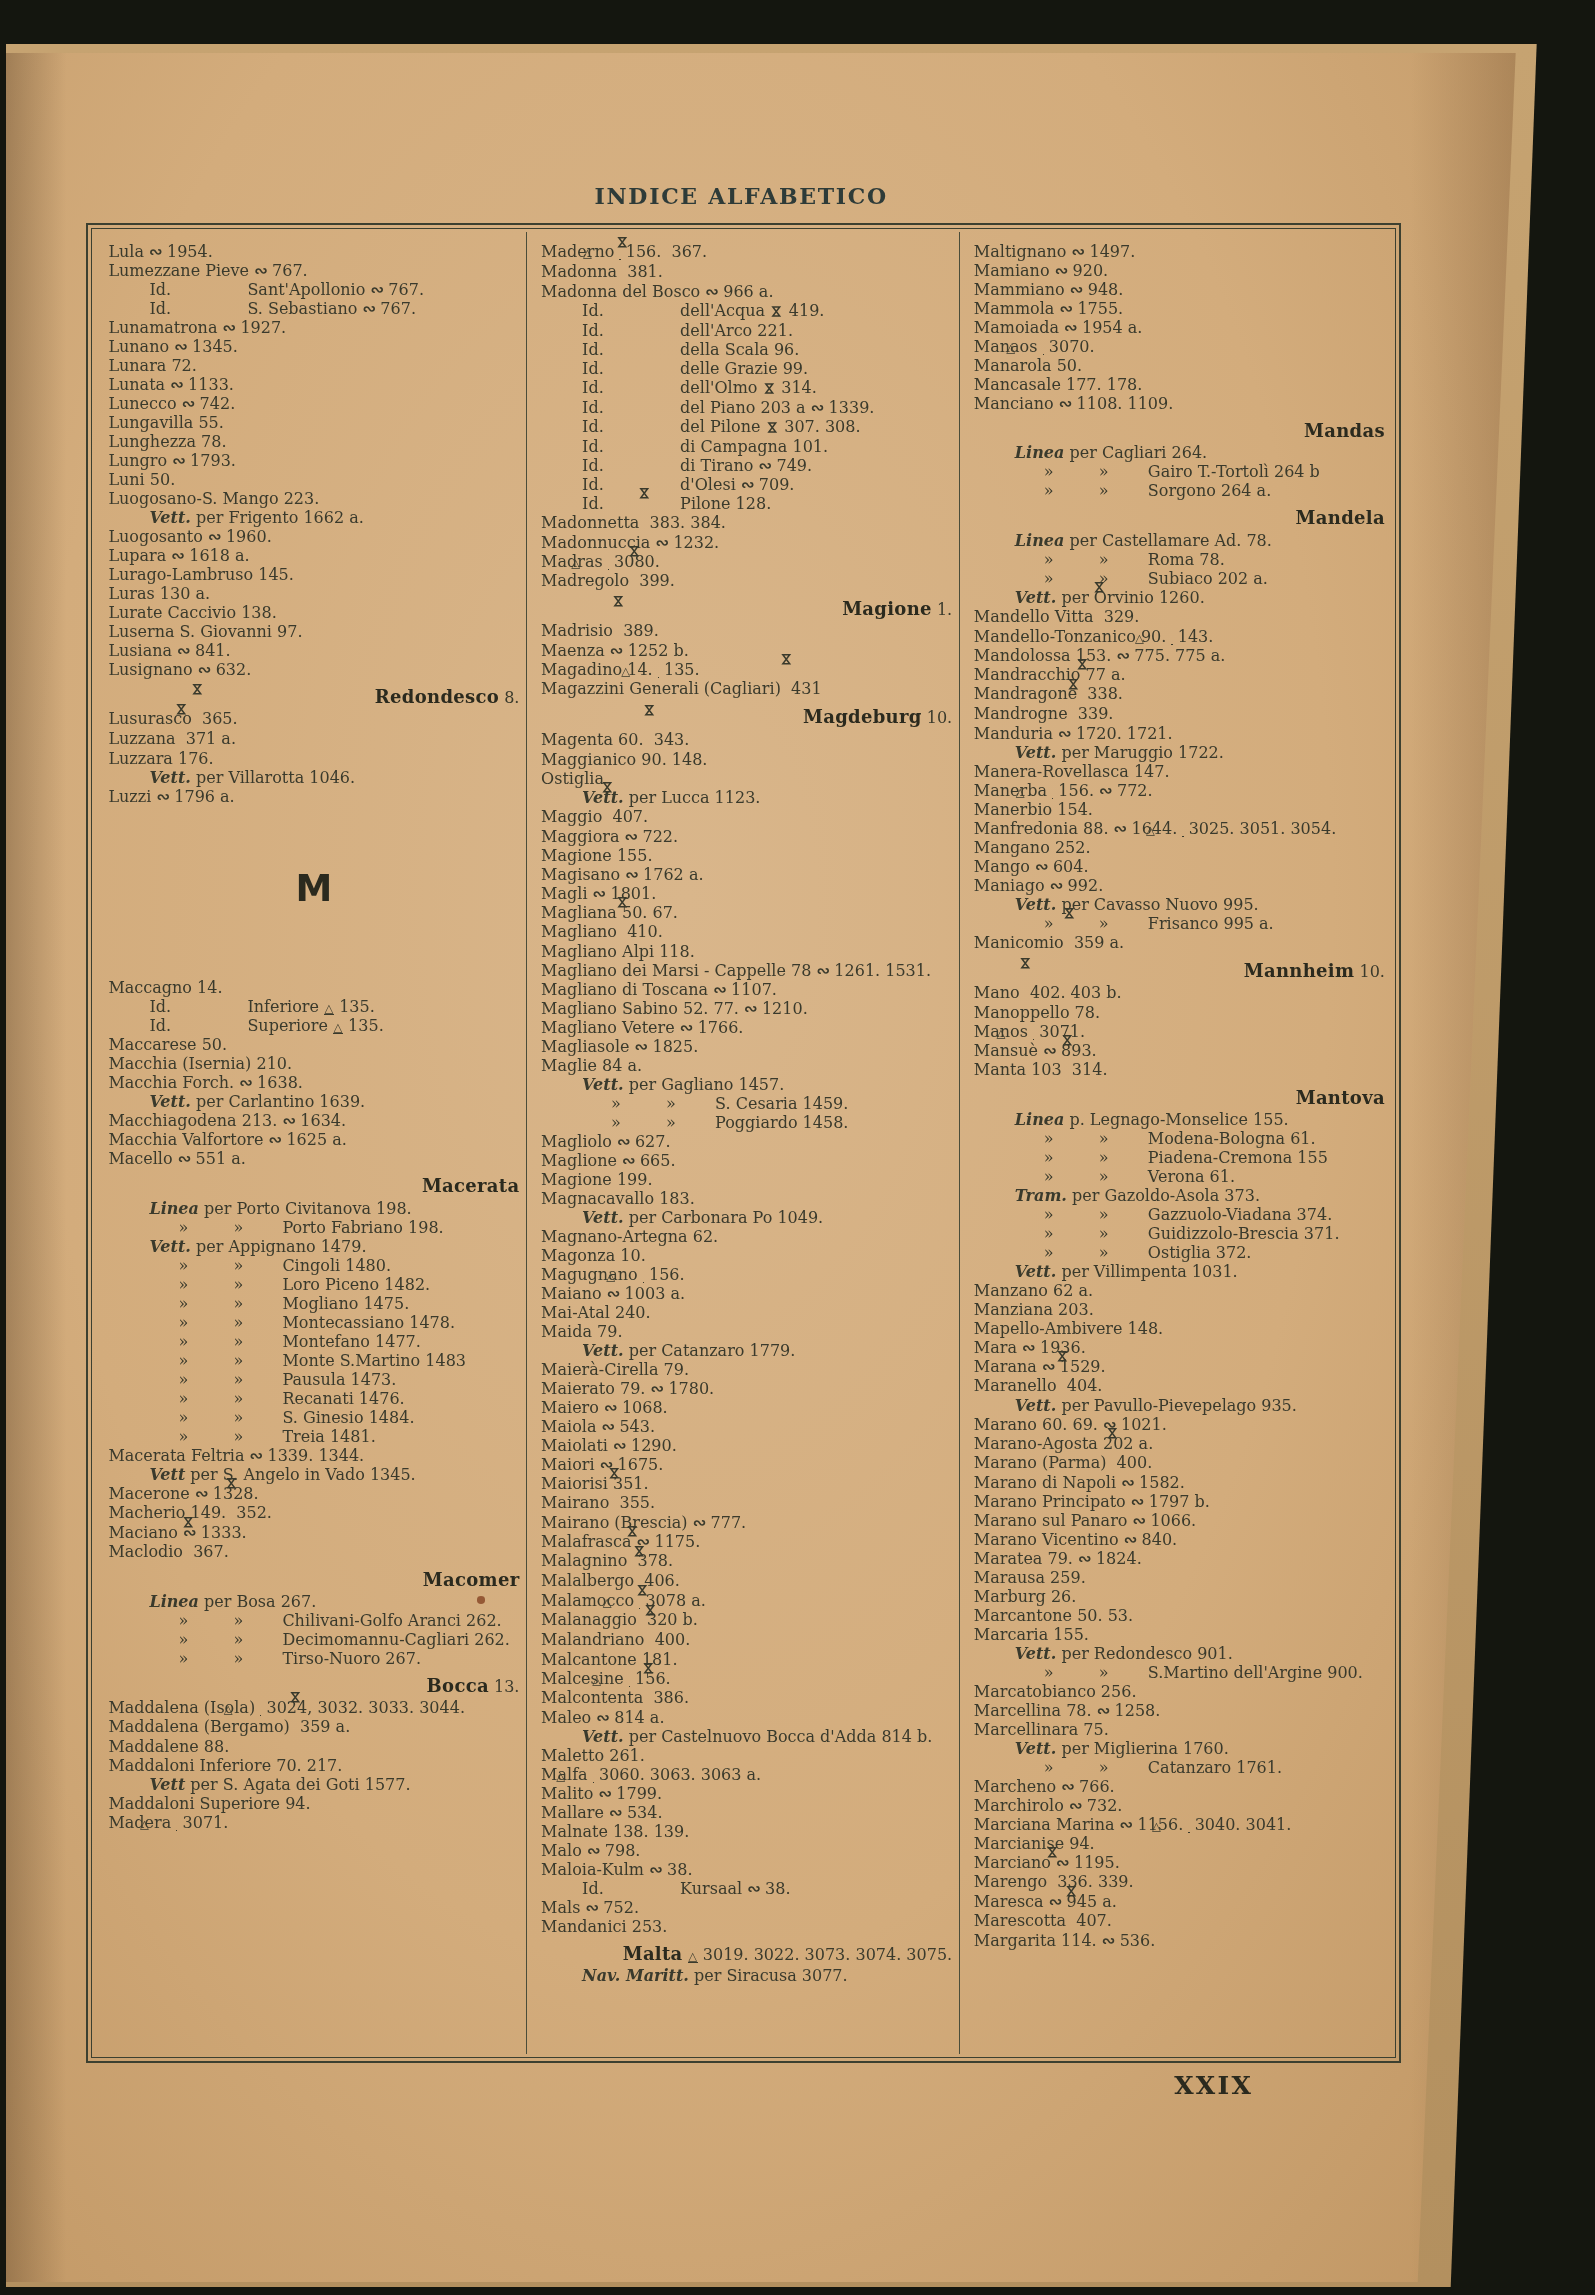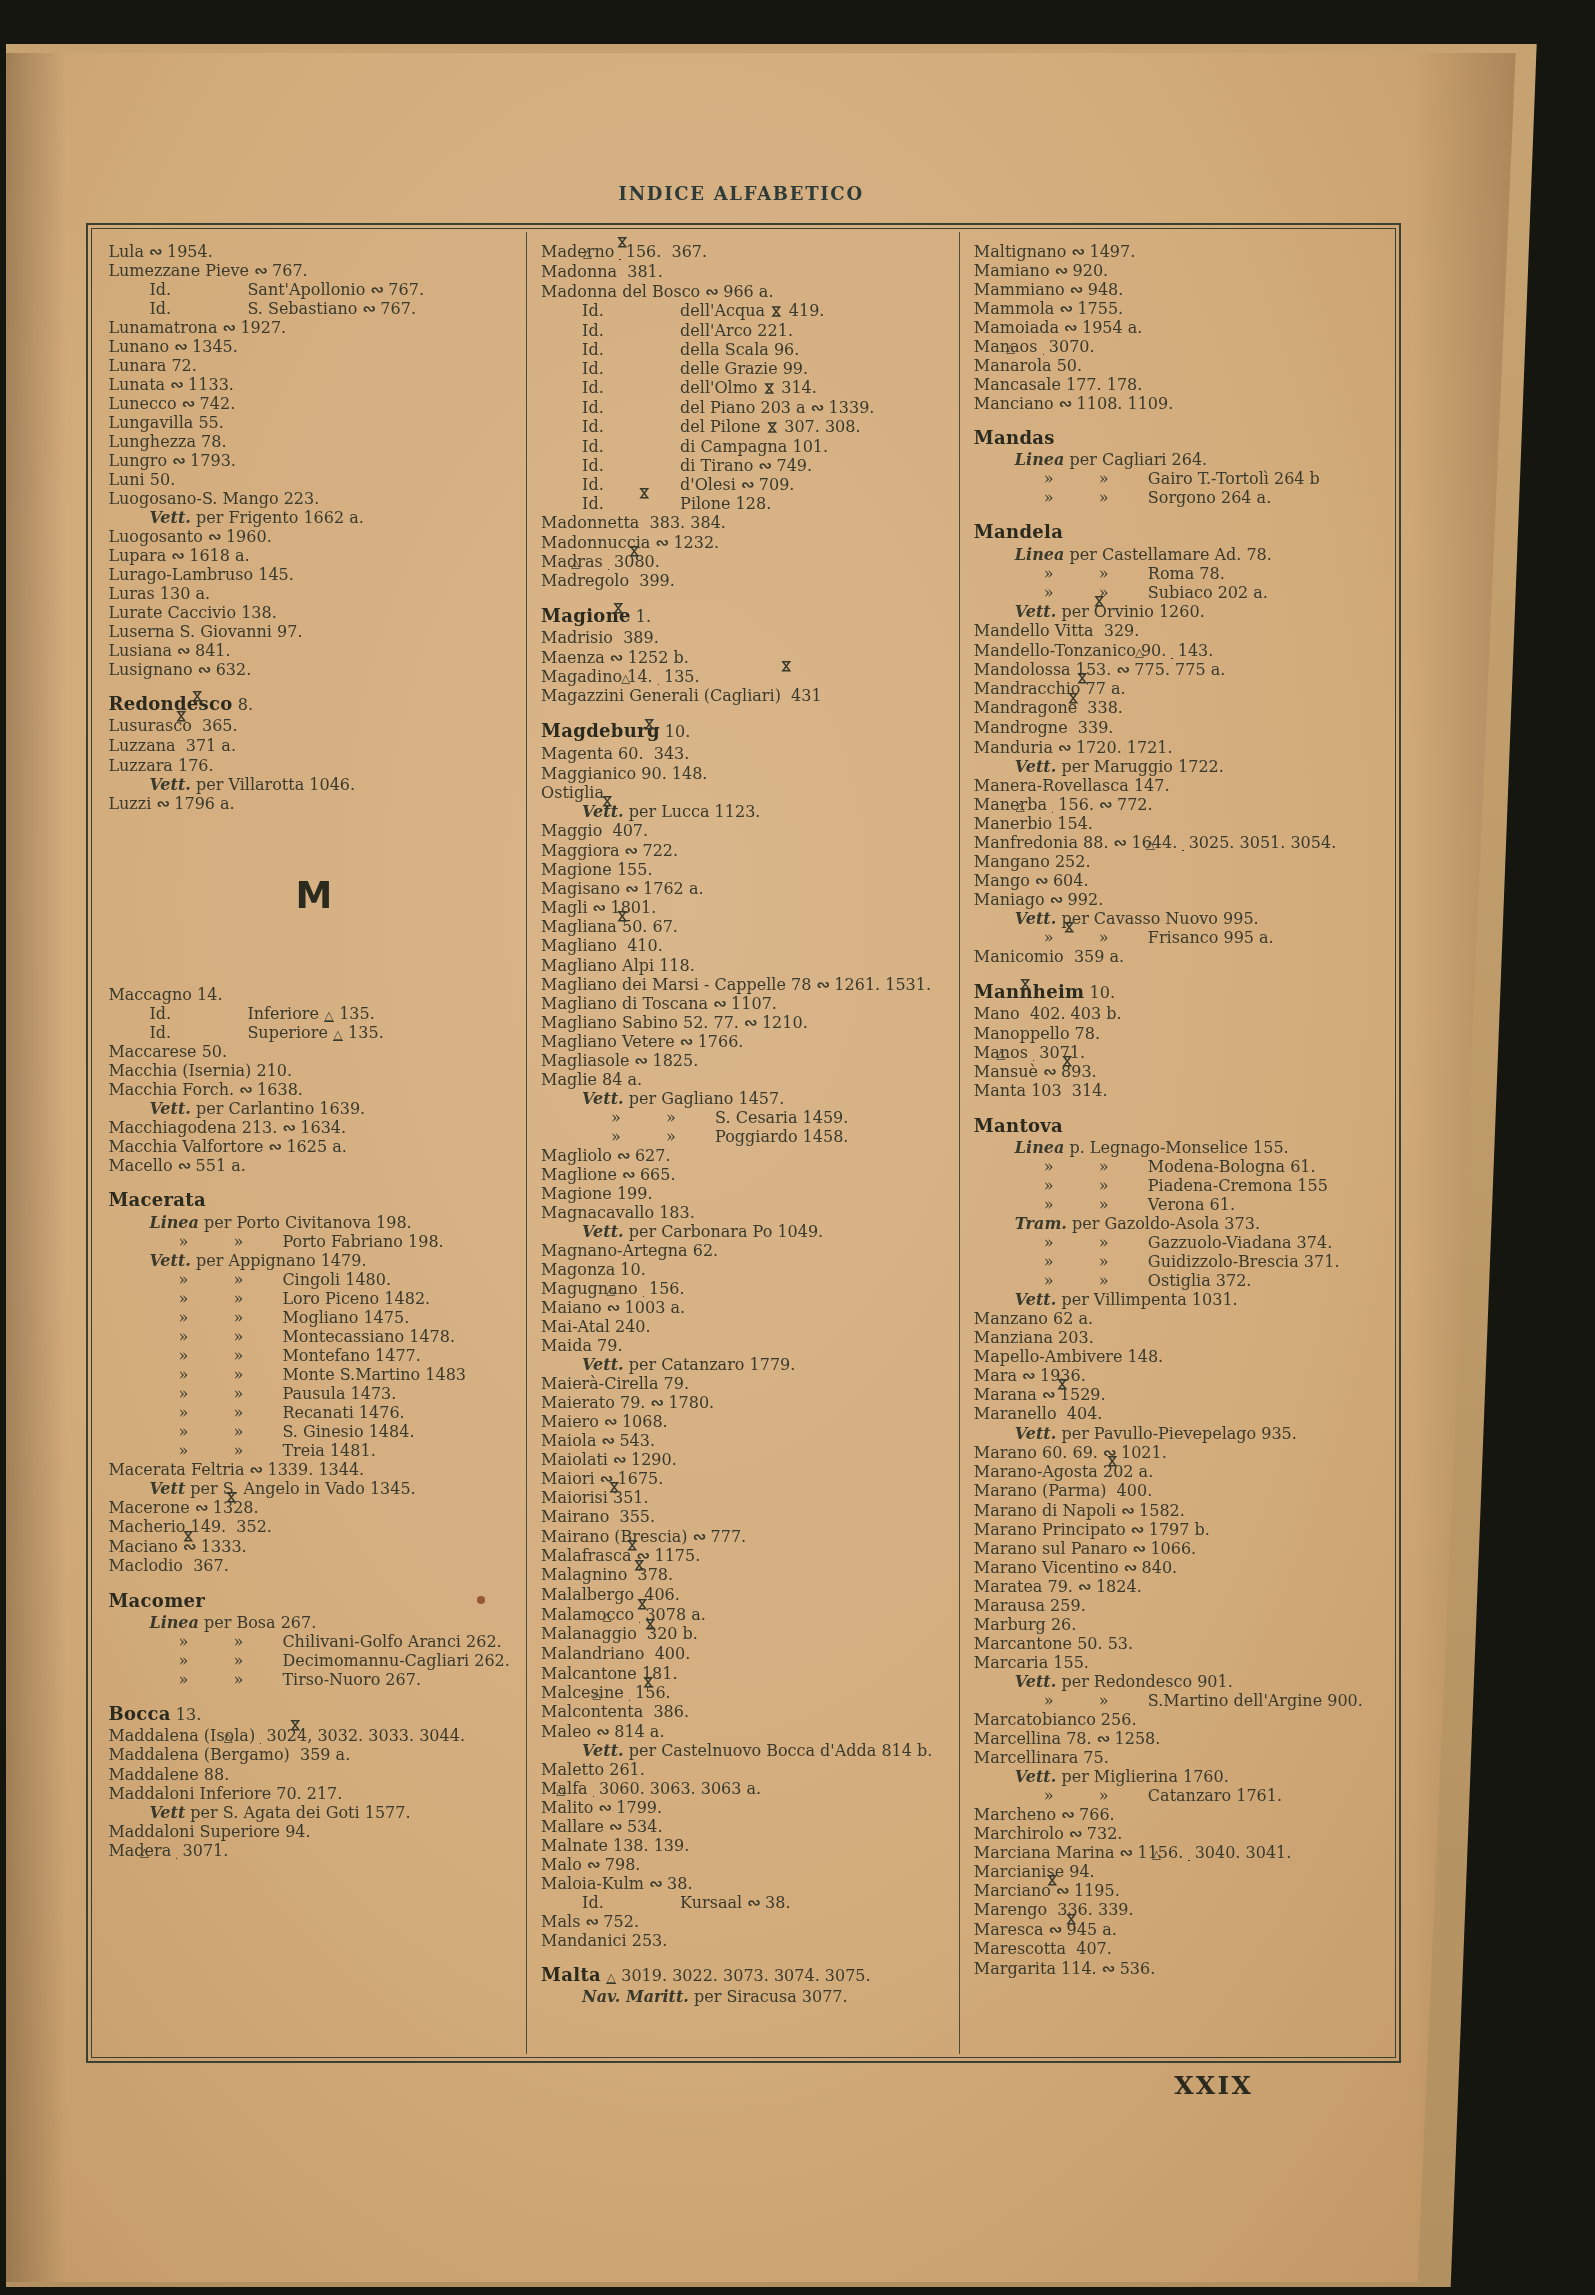--- a/index.html
+++ b/index.html
@@ -25,42 +25,42 @@
   }
   .stack-edges{
     position:absolute;left:1.1px;top:0;width:49px;height:100%;
     background:repeating-linear-gradient(90deg,
       #7d6343 0 1.7px,#c8a671 1.7px 6.3px,#a7835  6.3px 8px,
       #b08c5c 8px 10.3px,#d0ac78 10.3px 15.5px,#96754c 15.5px 16.6px);
     opacity:.85;
   }
   .title{
     position:absolute;top:130px;left:80px;width:1311px;text-align:center;
-    font-size:18px;font-weight:bold;letter-spacing:1.7px;color:#2e3b38;
+    font-size:22px;font-weight:bold;letter-spacing:1.7px;color:#2e3b38;
   }
   .box{
     position:absolute;left:80px;top:170px;width:1311px;height:1836px;
     border:2.9px solid #3c4030;
   }
   .box::before{
     content:'';position:absolute;inset:2.9px;border:1.1px solid #3c4030;pointer-events:none;
   }
   .cols{position:absolute;left:6.9px;top:6.9px;right:6.9px;bottom:6.9px;display:flex;overflow:hidden;}
   .col{flex:1 1 0;padding:10.3px 6.9px 0 13.8px;overflow:hidden;}
   .col + .col{border-left:1.1px solid #4a4d3a;}
   .ln{font-size:16px;line-height:19px;color:#3a3a2c;}
   .ln.e{padding-left:37px;text-indent:-37px;}
   .ln.i{position:relative;padding-left:139px;}
   .ln.i .idl{position:absolute;left:41px;top:0;}
   .ln.c{position:relative;padding-left:174px;}
   .ln.c .ch1{position:absolute;left:70px;top:0;}
   .ln.c .ch2{position:absolute;left:125px;top:0;}
   .ln.v{padding-left:145px;text-indent:-104px;}
   .vlead{font-style:italic;font-weight:600;}
-  .ln.b{margin-top:15px;margin-bottom:2.3px;}
+  .ln.b{margin-top:8px;margin-bottom:2.3px;text-align:right;}
   .ln.b .lead{font-weight:bold;font-size:18px;letter-spacing:0.3px;color:#2b2a1e;}
   .ln.h{text-align:center;font-size:37px;font-weight:bold;margin:73px 0 80px;
         padding:0;text-indent:0;font-family:"DejaVu Sans","Liberation Sans",sans-serif;color:#2b2a1e;}
   .sym{font-family:"DejaVu Sans","Liberation Sans",sans-serif;color:#3a3a2c;}
   .sym.p{font-weight:bold;letter-spacing:-0.6px;}
   .sym.tg{display:inline-block;transform:rotate(90deg);font-size:.85em;font-weight:bold;}
   .sym.sh{display:inline-block;font-size:.72em;line-height:.95;border-bottom:1.7px solid currentColor;padding:0 0.6px;font-weight:bold;}
   .pagenum{
     position:absolute;top:2018px;left:1093px;width:230px;text-align:center;
     font-weight:bold;font-size:25px;letter-spacing:2.3px;color:#2b2a1e;

